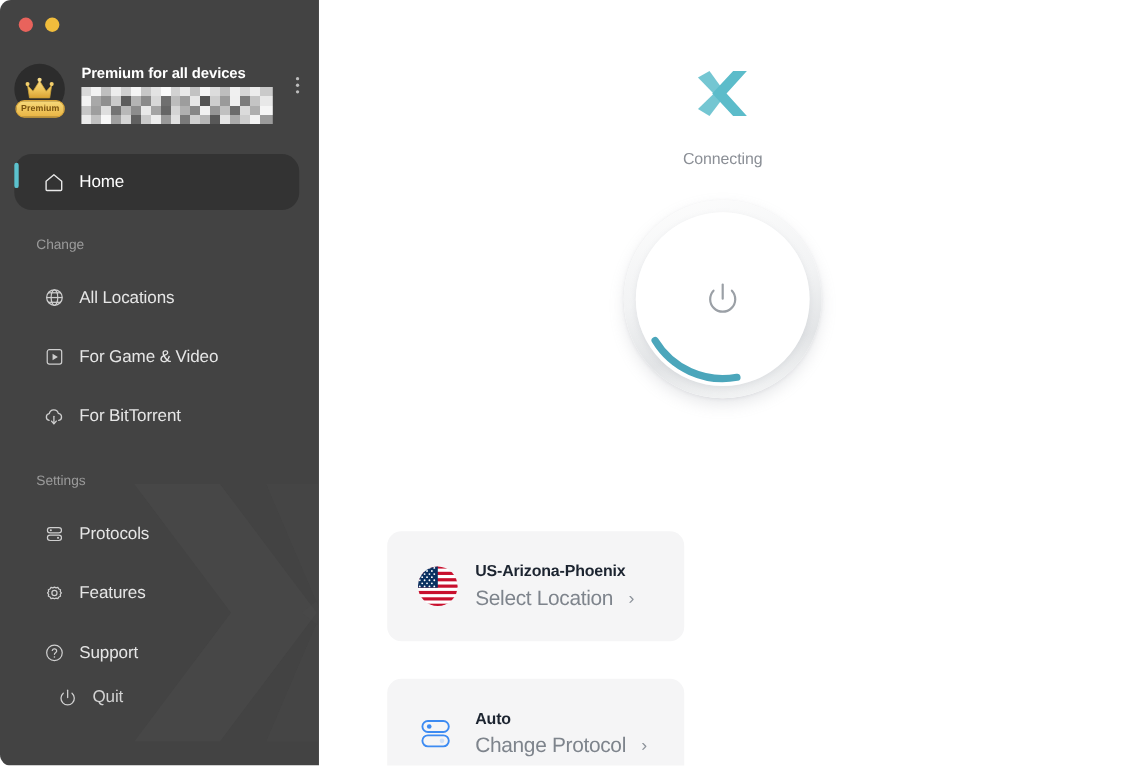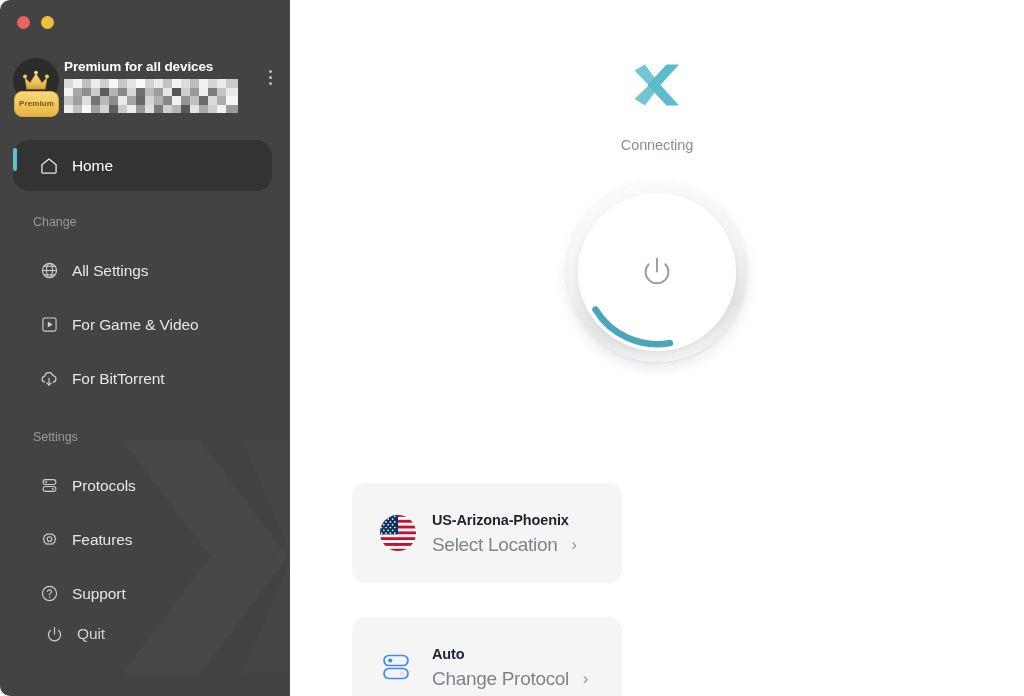--- a/index.html
+++ b/index.html
@@ -89,36 +89,36 @@
     background: #2c2c2c;
     display: flex;
     align-items: center;
     justify-content: center;
   }
   .premium-pill {
     position: absolute;
     left: 1px;
     top: 33px;
     width: 45px;
-    height: 26px;
+    height: 16px;
     border-radius: 8px;
     background: linear-gradient(180deg, #f7d97a 0%, #e9b544 100%);
     border: 1px solid #d9a63a;
     color: #7a5410;
     font-size: 8px;
     font-weight: bold;
     letter-spacing: 0.1px;
     display: flex;
     align-items: center;
     justify-content: center;
     line-height: 1;
   }
 
   .account-text {
-    margin-left: 1px;
+    margin-left: 11px;
     padding-top: 3px;
     flex: 1 1 auto;
     min-width: 0;
   }
   .account-title {
     color: #ffffff;
     font-size: 13.5px;
     font-weight: bold;
     letter-spacing: -0.1px;
     white-space: nowrap;
@@ -188,21 +188,21 @@
 
   .nav-section {
     color: #9a9a9a;
     font-size: 12.5px;
     padding-left: 33px;
     letter-spacing: -0.05px;
   }
 
   .quit-item {
     position: absolute;
-    left: 5px;
+    left: 12px;
     top: 615px;
     width: 290px;
     height: 38px;
     display: flex;
     align-items: center;
     cursor: pointer;
   }
   .quit-item .nav-icon { margin-left: 36px; }
   .quit-item .nav-label { color: #d2d2d2; }
 
@@ -483,21 +483,21 @@
       <div class="nav-item">
         <span class="nav-icon">
           <svg width="19" height="19" viewBox="0 0 22 22" fill="none" stroke="#cfcfcf" stroke-width="1.3">
             <circle cx="11" cy="11" r="8.2"></circle>
             <ellipse cx="11" cy="11" rx="3.5" ry="8.2"></ellipse>
             <line x1="2.8" y1="11" x2="19.2" y2="11"></line>
             <line x1="4.2" y1="6" x2="17.8" y2="6"></line>
             <line x1="4.2" y1="16" x2="17.8" y2="16"></line>
           </svg>
         </span>
-        <span class="nav-label">All Settings</span>
+        <span class="nav-label">All Locations</span>
       </div>
 
       <div style="height:3px"></div>
 
       <div class="nav-item">
         <span class="nav-icon">
           <svg width="19" height="19" viewBox="0 0 22 22" fill="none" stroke="#cfcfcf" stroke-width="1.3" stroke-linejoin="round">
             <rect x="3.4" y="3.4" width="15.2" height="15.2" rx="2.2"></rect>
             <path d="M9 7.6 L14.6 11 L9 14.4 Z" fill="#cfcfcf" stroke="none"></path>
           </svg>

